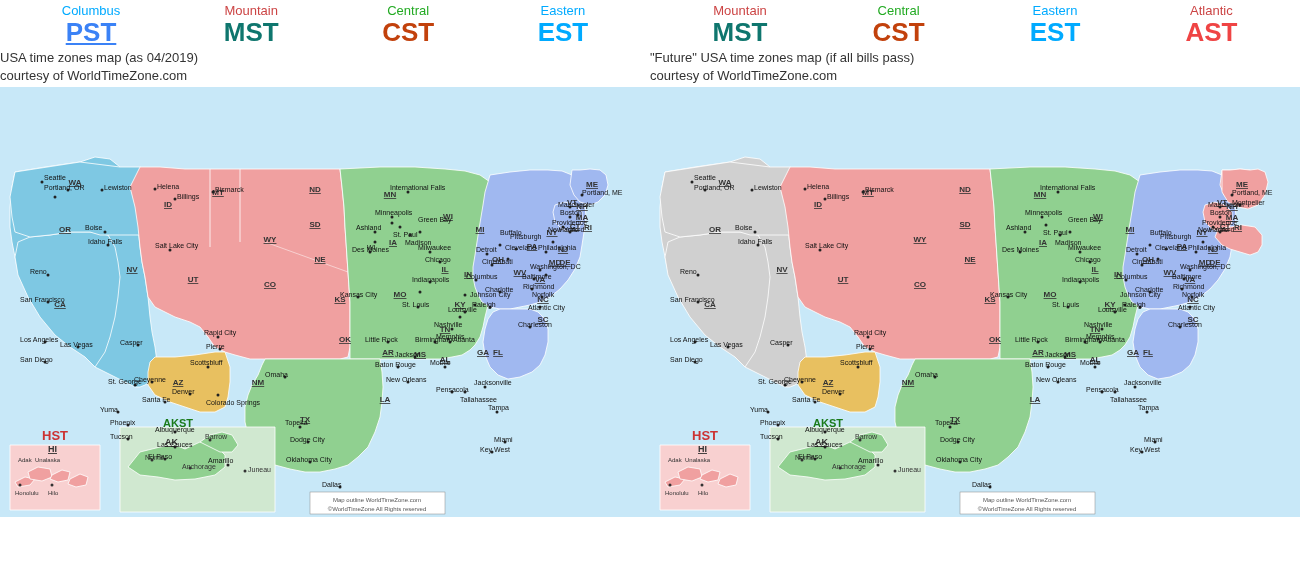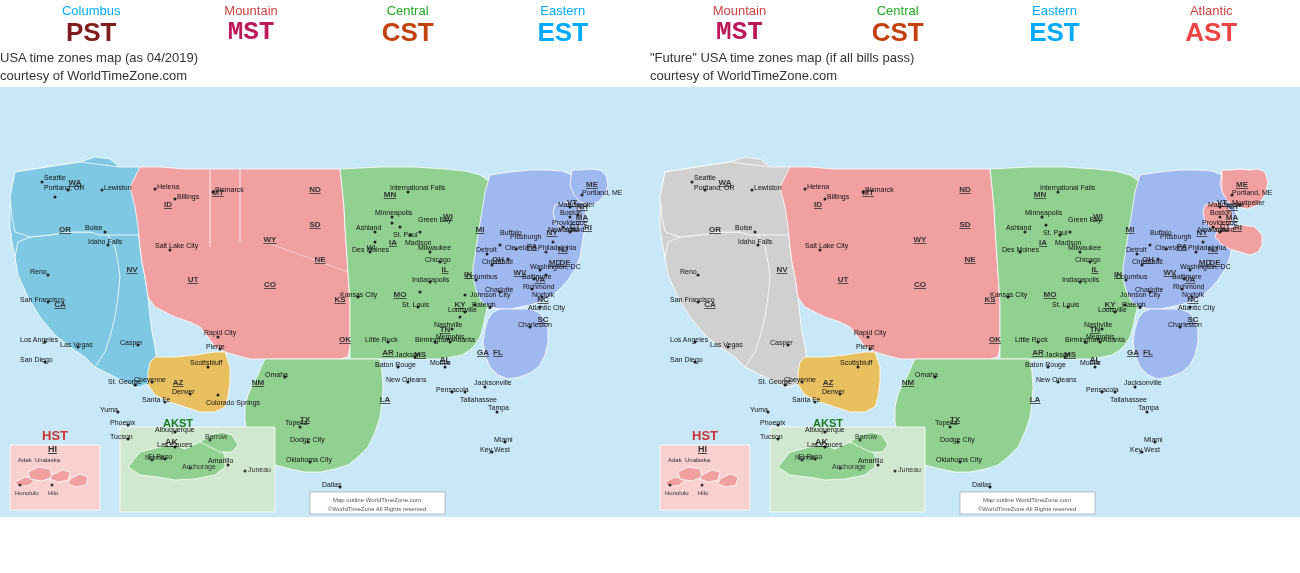--- a/index.html
+++ b/index.html
@@ -43,24 +43,24 @@
       font-size: 13px;
       font-weight: normal;
     }
 
     .tz-abbr {
       font-size: 26px;
       font-weight: bold;
     }
 
     .pacific .tz-name { color: #00aaff; }
-    .pacific .tz-abbr { color: #7f1d1d; }
+    .pacific .tz-abbr { color: #3b82f6; text-decoration: underline; }
 
     .mountain .tz-name { color: #cc4444; }
-    .mountain .tz-abbr { color: #be185d; font-family: Liberation Mono, monospace; }
+    .mountain .tz-abbr { color: #0f766e; }
 
     .central .tz-name { color: #22aa22; }
     .central .tz-abbr { color: #c2410c; }
 
     .eastern .tz-name { color: #00aaff; }
     .eastern .tz-abbr { color: #00aaff; }
 
     .atlantic .tz-name { color: #cc4444; }
     .atlantic .tz-abbr { color: #ef4444; }
 

